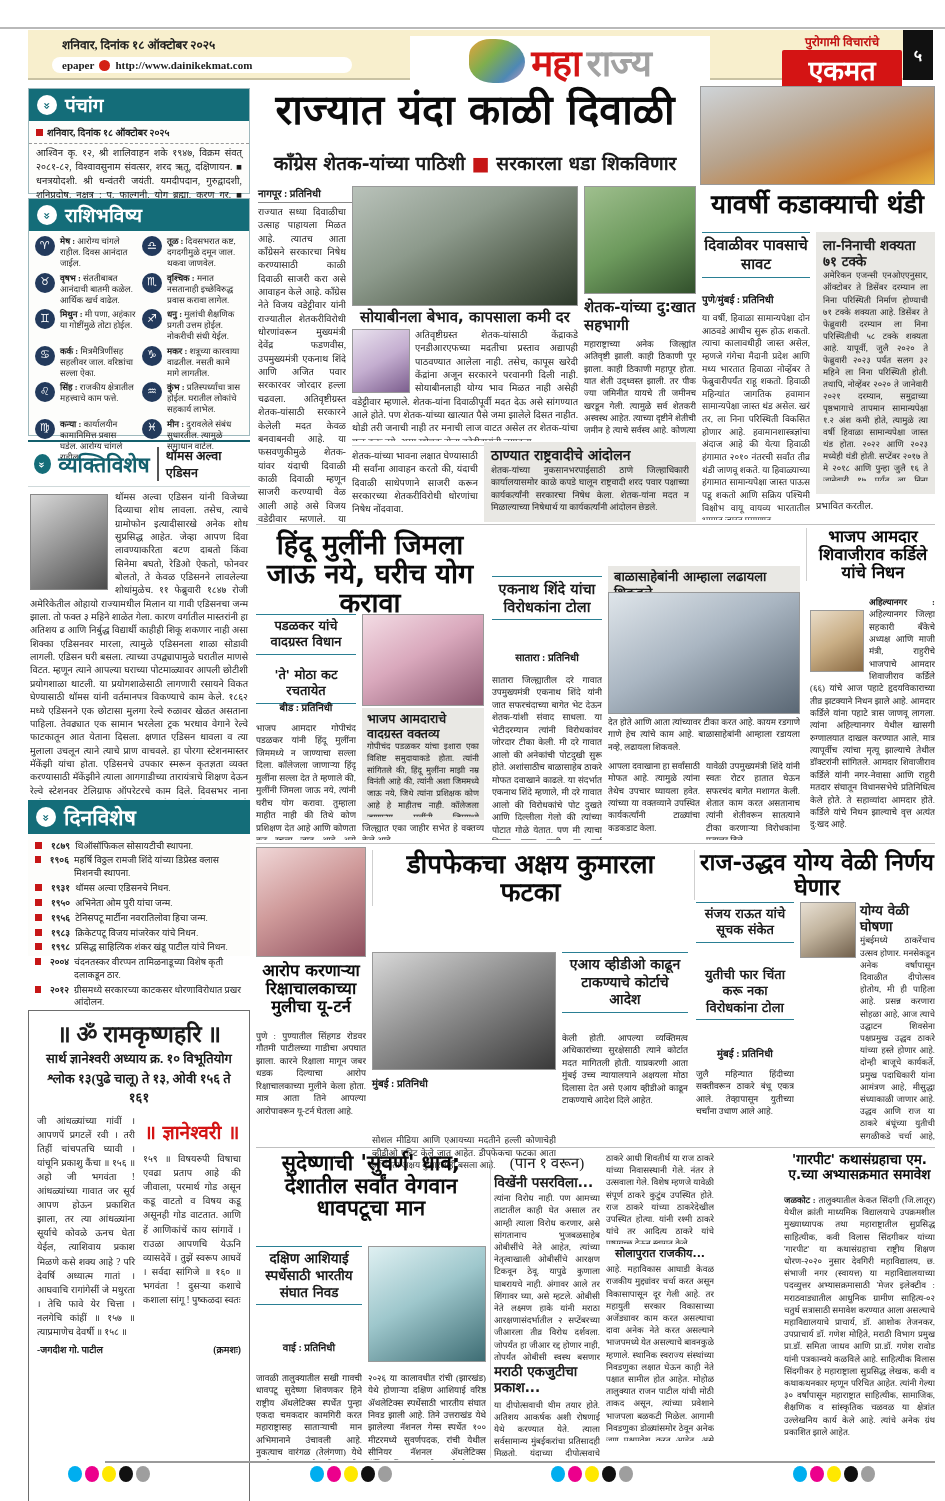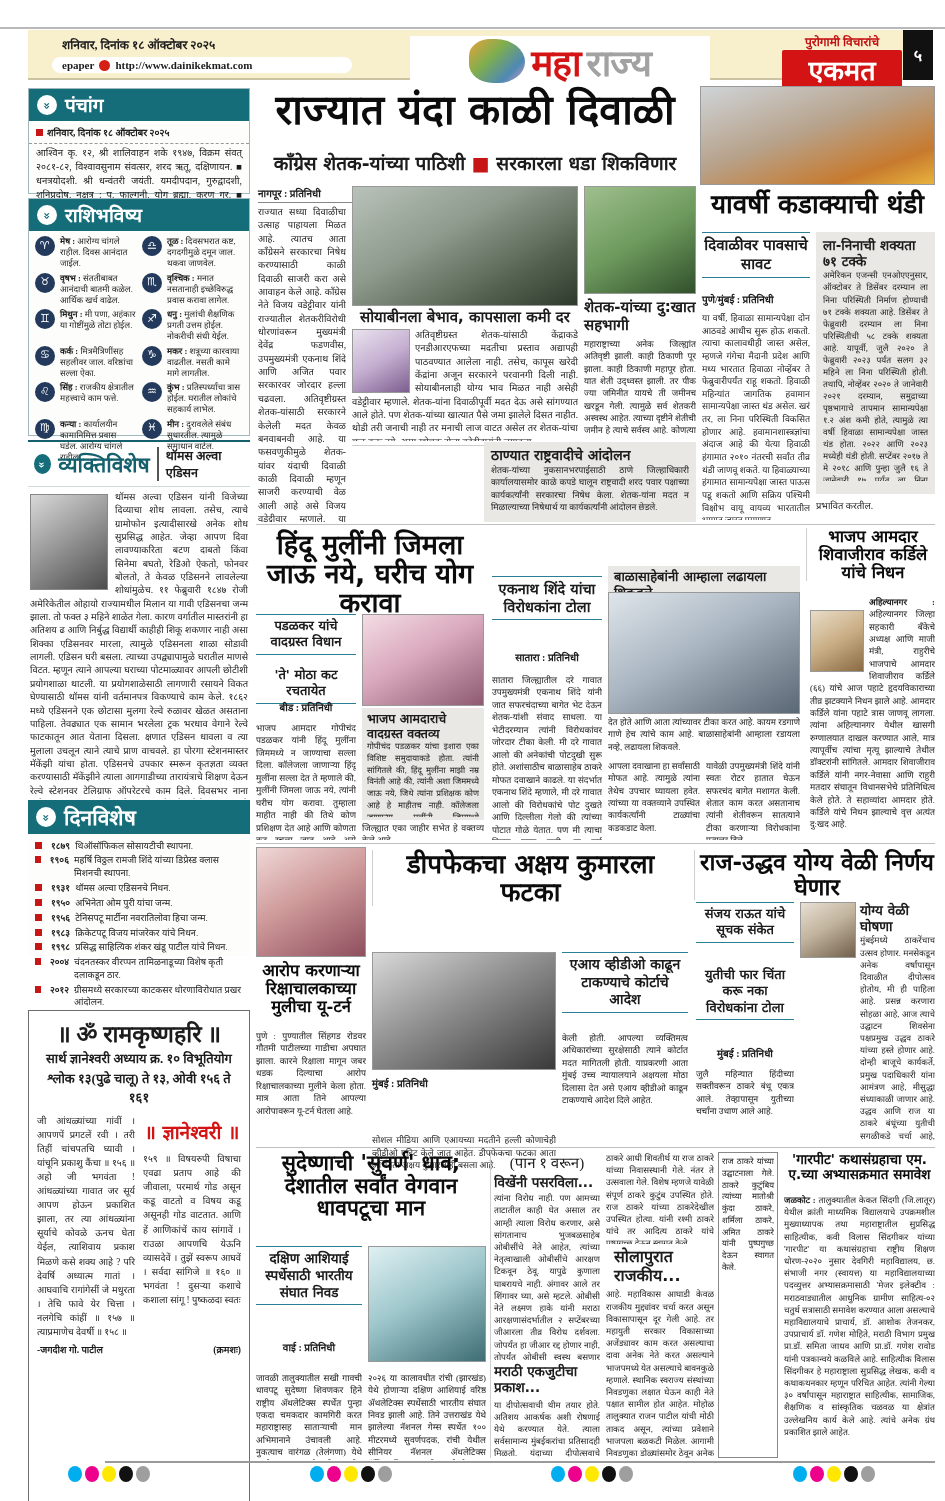--- a/index.html
+++ b/index.html
@@ -311,20 +311,21 @@
   <div class="abs body-txt" style="left:258px; top:206px; width:88px; height:316px;">राज्यात सध्या दिवाळीचा उत्साह पाहायला मिळत आहे. त्यातच आता काँग्रेसने सरकारचा निषेध करण्यासाठी काळी दिवाळी साजरी करा असे आवाहन केले आहे. काँग्रेस नेते विजय वडेट्टीवार यांनी राज्यातील शेतकरीविरोधी धोरणांवरून मुख्यमंत्री देवेंद्र फडणवीस, उपमुख्यमंत्री एकनाथ शिंदे आणि अजित पवार सरकारवर जोरदार हल्ला चढवला. अतिवृष्टीग्रस्त शेतक-यांसाठी सरकारने केलेली मदत केवळ बनवाबनवी आहे. या फसवणुकीमुळे शेतक-यांवर यंदाची दिवाळी काळी दिवाळी म्हणून साजरी करण्याची वेळ आली आहे असे विजय वडेट्टीवार म्हणाले. या सरकारचा निषेध म्हणून काळी दिवाळी साजरी करावी.</div>
 
   <div class="abs photo ph-protest" style="left:352px; top:186px; width:226px; height:120px;"></div>
   <div class="abs" style="left:352px; top:308px; width:226px; height:138px; border-bottom:1px solid #ccc;">
     <div class="box-title" style="text-align:center; font-size:15px;">सोयाबीनला बेभाव, कापसाला कमी दर</div>
     <div class="body-txt" style="height:112px; margin-top:3px;">
       <span class="photo ph-speaker" style="float:left; width:58px; height:64px; margin:0 5px 2px 0;"></span>
       <span>अतिवृष्टीग्रस्त शेतक-यांसाठी केंद्राकडे एनडीआरएफच्या मदतीचा प्रस्ताव अद्यापही पाठवण्यात आलेला नाही. तसेच, कापूस खरेदी केंद्रांना अजून सरकारने परवानगी दिली नाही. सोयाबीनलाही योग्य भाव मिळत नाही असेही वडेट्टीवार म्हणाले. शेतक-यांना दिवाळीपूर्वी मदत देऊ असे सांगण्यात आले होते. पण शेतक-यांच्या खात्यात पैसे जमा झालेले दिसत नाहीत. थोडी तरी जनाची नाही तर मनाची लाज वाटत असेल तर शेतक-यांचा छळ करू नये, असा खोचक टोला वडेट्टीवारांनी लगावला.</span>
     </div>
   </div>
+  <div class="abs body-txt" style="left:352px; top:450px; width:126px; height:72px;">शेतक-यांच्या भावना लक्षात घेण्यासाठी मी सर्वांना आवाहन करतो की, यंदाची दिवाळी साधेपणाने साजरी करून सरकारच्या शेतकरीविरोधी धोरणांचा निषेध नोंदवावा.</div>
 
   <div class="abs photo ph-pawar" style="left:584px; top:186px; width:112px; height:108px;"></div>
   <div class="abs box-title" style="left:584px; top:298px; width:112px; font-size:15px;">शेतक-यांच्या दु:खात सहभागी</div>
   <div class="abs body-txt" style="left:584px; top:338px; width:112px; height:100px; font-size:8.7px;">महाराष्ट्राच्या अनेक जिल्ह्यांत अतिवृष्टी झाली. काही ठिकाणी पूर झाला. काही ठिकाणी महापूर होता. यात शेती उद्ध्वस्त झाली. तर पीक ज्या जमिनीत यायचे ती जमीनच खरडून गेली. त्यामुळे सर्व शेतकरी अस्वस्थ आहेत. त्याच्या दृष्टीने शेतीची जमीन हे त्याचे सर्वस्व आहे. कोणत्या मन:स्थितीत तो दिवाळी साजरी करणार, म्हणून त्याच्या या दु:खात सहभागी होण्याचा आमच्या संघटनेने निर्णय घेतला असे शरद पवार म्हणाले.</div>
 
   <div class="abs gray-box" style="left:484px; top:442px; width:212px; height:80px;">
     <div class="box-title">ठाण्यात राष्ट्रवादीचे आंदोलन</div>
     <div class="body-txt" style="height:52px; font-size:8.8px;">शेतक-यांच्या नुकसानभरपाईसाठी ठाणे जिल्हाधिकारी कार्यालयासमोर काळे कपडे घालून राष्ट्रवादी शरद पवार पक्षाच्या कार्यकर्त्यांनी सरकारचा निषेध केला. शेतक-यांना मदत न मिळाल्याच्या निषेधार्थ या कार्यकर्त्यांनी आंदोलन छेडले.</div>
   </div>
 
@@ -404,24 +405,23 @@
   <div class="abs vline" style="left:490px; top:1152px; width:2px; height:306px;"></div>
   <div class="abs" style="left:494px; top:1152px; width:106px; height:306px; overflow:hidden;">
     <div style="font-weight:normal; font-size:15px;text-align:center;">(पान १ वरून)</div>
     <div class="box-title" style="font-size:13.5px; margin:2px 0;">विखेंनी पसरविला...</div>
     <div class="body-txt" style="font-size:8.6px; height:168px;">त्यांना विरोध नाही. पण आमच्या ताटातील काही घेत असाल तर आम्ही त्याला विरोध करणार, असे सांगतानाच भुजबळसाहेब ओबीसींचे नेते आहेत, त्यांच्या नेतृत्वाखाली ओबीसींचे आरक्षण टिकवून ठेवू. यापुढे कुणाला घाबरायचे नाही. अंगावर आले तर शिंगावर घ्या, असे म्हटले. ओबीसी नेते लक्ष्मण हाके यांनी मराठा आरक्षणासंदर्भातील २ सप्टेंबरच्या जीआरला तीव्र विरोध दर्शवला. जोपर्यंत हा जीआर रद्द होणार नाही, तोपर्यंत ओबीसी स्वस्थ बसणार नाही, असा इशारा दिला. दरम्यान, मुख्यमंत्र्यांनी यावर लवकरात लवकर कार्यवाही केली नाही तर आगामी निवडणुकांमध्ये याचे गंभीर परिणाम भोगावे लागतील, असा स्पष्ट इशाराही त्यांनी दिला.</div>
     <div class="box-title" style="font-size:13.5px; margin:3px 0;">मराठी एकजुटीचा प्रकाश...</div>
     <div class="body-txt" style="font-size:8.6px; height:70px;">या दीपोत्सवाची थीम तयार होते. अतिशय आकर्षक अशी रोषणाई येथे करण्यात येते. त्याला सर्वसामान्य मुंबईकरांचा प्रतिसादही मिळतो. यंदाच्या दीपोत्सवाचे उद्घाटन उद्धव ठाकरे यांच्या हस्ते करण्यात आले. उदयपर्यंत</div>
   </div>
   <div class="abs" style="left:606px; top:1152px; width:108px; height:306px; overflow:hidden;">
     <div class="body-txt" style="font-size:8.6px; height:92px;">ठाकरे आधी शिवतीर्थ या राज ठाकरे यांच्या निवासस्थानी गेले. नंतर ते उत्सवाला गेले. विशेष म्हणजे यावेळी संपूर्ण ठाकरे कुटुंब उपस्थित होते. राज ठाकरे यांच्या ठाकरेदेखील उपस्थित होत्या. यांनी रश्मी ठाकरे यांचे तर आदित्य ठाकरे यांचे पुष्पगुच्छ देऊन स्वागत केले.</div>
-    <div class="box-title" style="font-size:16px; margin:3px 8px;">सोलापुरात राजकीय...</div>
+    <div class="box-title" style="font-size:11px; margin:3px 0;text-align:center;">सोलापुरात राजकीय...</div>
     <div class="body-txt" style="font-size:8.6px; height:178px;">आहे. महाविकास आघाडी केवळ राजकीय मुद्द्यांवर चर्चा करत असून विकासापासून दूर गेली आहे. तर महायुती सरकार विकासाच्या अजेंड्यावर काम करत असल्याचा दावा अनेक नेते करत असल्याने भाजपमध्ये येत असल्याचे बावनकुळे म्हणाले. स्थानिक स्वराज्य संस्थांच्या निवडणुका लक्षात घेऊन काही नेते पक्षात सामील होत आहेत. मोहोळ तालुक्यात राजन पाटील यांची मोठी ताकद असून, त्यांच्या प्रवेशाने भाजपला बळकटी मिळेल. आगामी निवडणुका डोळ्यांसमोर ठेवून अनेक जण पक्षप्रवेश करत आहेत, असे त्यांनी सांगितले.</div>
   </div>
-  <div class="abs body-txt" style="left:718px; top:1152px; width:60px; height:306px; border:1px solid #888; padding:3px; font-size:8.3px;">राज ठाकरे यांच्या उद्घाटनाला गेले. ठाकरे कुटुंबिय त्यांच्या मातोश्री कुंदा ठाकरे, शर्मिला ठाकरे, अमित ठाकरे यांनी पुष्पगुच्छ देऊन स्वागत केले.</div>
 
   <div class="abs headline" style="left:784px; top:1152px; width:151px; font-size:13.5px;">'गारपीट' कथासंग्रहाचा एम. ए.च्या अभ्यासक्रमात समावेश</div>
   <div class="abs body-txt" style="left:784px; top:1194px; width:151px; height:264px; font-size:8.6px;">
     <b>जळकोट :</b>
     <span>तालुक्यातील केकत सिंदगी (जि.लातूर) येथील क्रांती माध्यमिक विद्यालयाचे उपक्रमशील मुख्याध्यापक तथा महाराष्ट्रातील सुप्रसिद्ध साहित्यीक, कवी विलास सिंदगीकर यांच्या 'गारपीट' या कथासंग्रहाचा राष्ट्रीय शिक्षण धोरण-२०२० नुसार देवगिरी महाविद्यालय, छ. संभाजी नगर (स्वायत्त) या महाविद्यालयाच्या पदव्युत्तर अभ्यासक्रमासाठी 'मेजर इलेक्टीव : मराठवाड्यातील आधुनिक ग्रामीण साहित्य-०२ चतुर्थ सत्रासाठी समावेश करण्यात आला असल्याचे महाविद्यालयाचे प्राचार्य, डॉ. आशोक तेजनकर, उपप्राचार्य डॉ. गणेश मोहिते, मराठी विभाग प्रमुख प्रा.डॉ. समिता जाधव आणि प्रा.डॉ. गणेश रावोड यांनी पत्रकान्वये कळविले आहे. साहित्यीक विलास सिंदगीकर हे महाराष्ट्राला सुप्रसिद्ध लेखक, कवी व कथाकथनकार म्हणून परिचित आहेत. त्यांनी गेल्या ३० वर्षांपासून महाराष्ट्रात साहित्यीक, सामाजिक, शैक्षणिक व सांस्कृतिक चळवळ या क्षेत्रांत उल्लेखनिय कार्य केले आहे. त्यांचे अनेक ग्रंथ प्रकाशित झाले आहेत.</span>
   </div>
 
   <div class="abs hline" style="left:105px; top:1461px; width:830px; border-top:2px solid #9a9a9a;"></div>
   <div class="abs" style="left:0; top:1466px; width:945px;">
     <div style="display:flex; justify-content:space-between; padding:0 70px 0 68px;">

